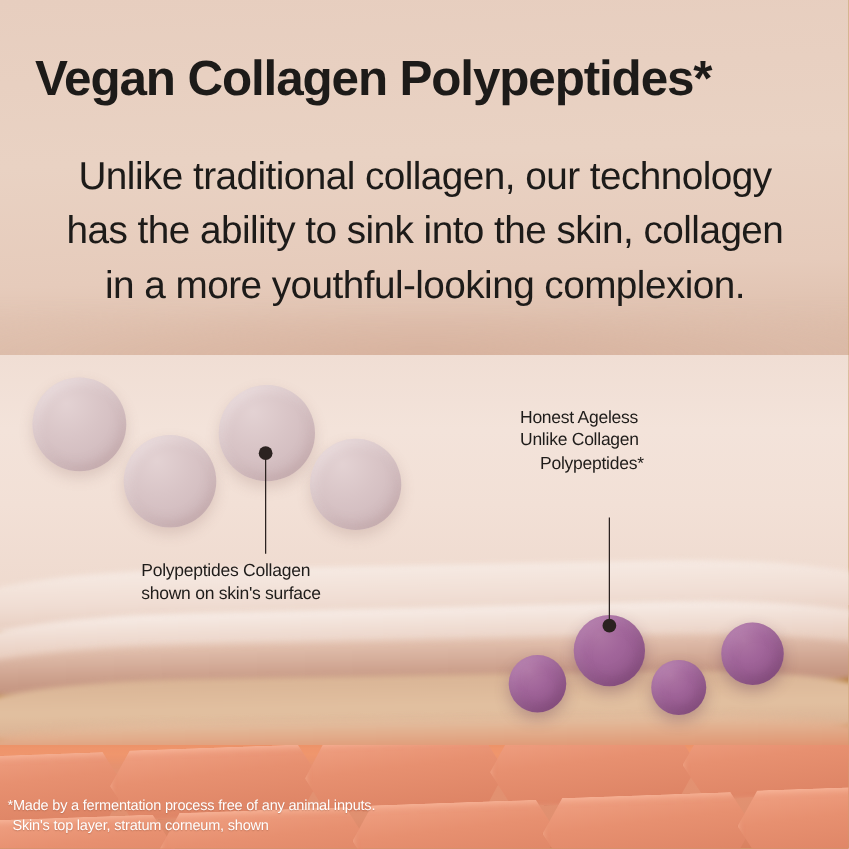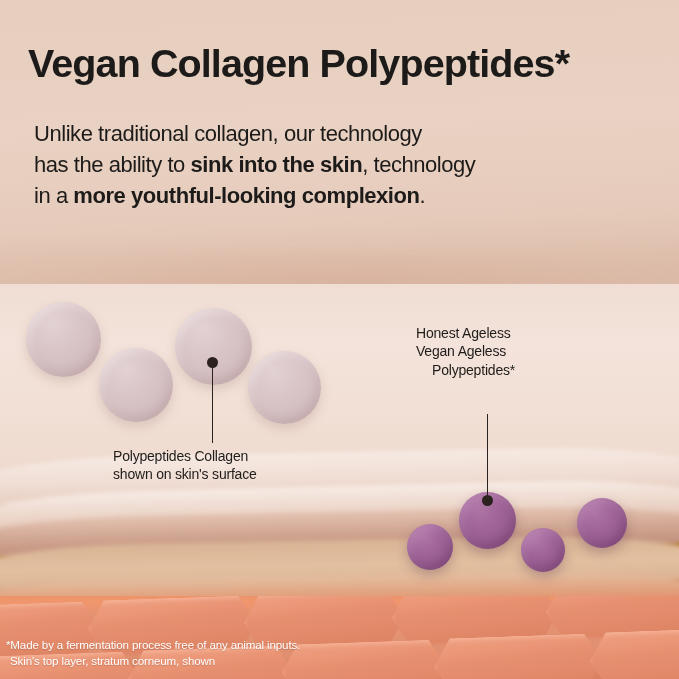--- a/index.html
+++ b/index.html
@@ -163,28 +163,28 @@
     font-size: 39.5px;
     font-weight: 700;
     letter-spacing: -0.9px;
     color: #1d1b19;
     line-height: 1.08;
   }
   .subtitle {
     position: absolute;
     left: 34px; top: 119px;
     width: 612px;
-    text-align: left;
-    font-size: 22px;
+    text-align: center;
+    font-size: 31px;
     font-weight: 400;
     letter-spacing: -0.45px;
     line-height: 1.40;
     color: #1d1b19;
   }
-  .subtitle b { font-weight: 700; }
+  .subtitle b { font-weight: 400; }
 
   .annotation {
     position: absolute;
     font-size: 14px;
     font-weight: 400;
     line-height: 1.32;
     letter-spacing: -0.2px;
     color: #1f1c1a;
   }
   .annotation-left  { left: 113px; top: 447px; }
@@ -247,32 +247,32 @@
   <div class="leader-line" style="left:212px; top:363px; height:80px;"></div>
   <div class="leader-dot" style="left:207px; top:357px;"></div>
 
   <div class="leader-line" style="left:487px; top:414px; height:84px;"></div>
   <div class="leader-dot" style="left:482px; top:495px;"></div>
 
   <div class="title">Vegan Collagen Polypeptides*</div>
 
   <div class="subtitle">
     <span>Unlike traditional collagen, our technology</span><br>
-    <span>has the ability to </span><b>sink into the skin</b><span>, technology</span><br>
+    <span>has the ability to </span><b>sink into the skin</b><span>, collagen</span><br>
     <span>in a </span><b>more youthful-looking complexion</b><span>.</span>
   </div>
 
   <div class="annotation annotation-left">
     <span>Polypeptides Collagen</span><br>
     <span>shown on skin's surface</span>
   </div>
 
   <div class="annotation annotation-right">
     <span>Honest Ageless</span><br>
-    <span>Vegan Ageless</span><br>
+    <span>Unlike Collagen</span><br>
     <span class="ar-3">Polypeptides*</span>
   </div>
 
   <div class="footnote">
     <span class="fn-1">*Made by a fermentation process free of any animal inputs.</span>
     <span class="fn-2">Skin's top layer, stratum corneum, shown</span>
   </div>
 
 </div>
 

